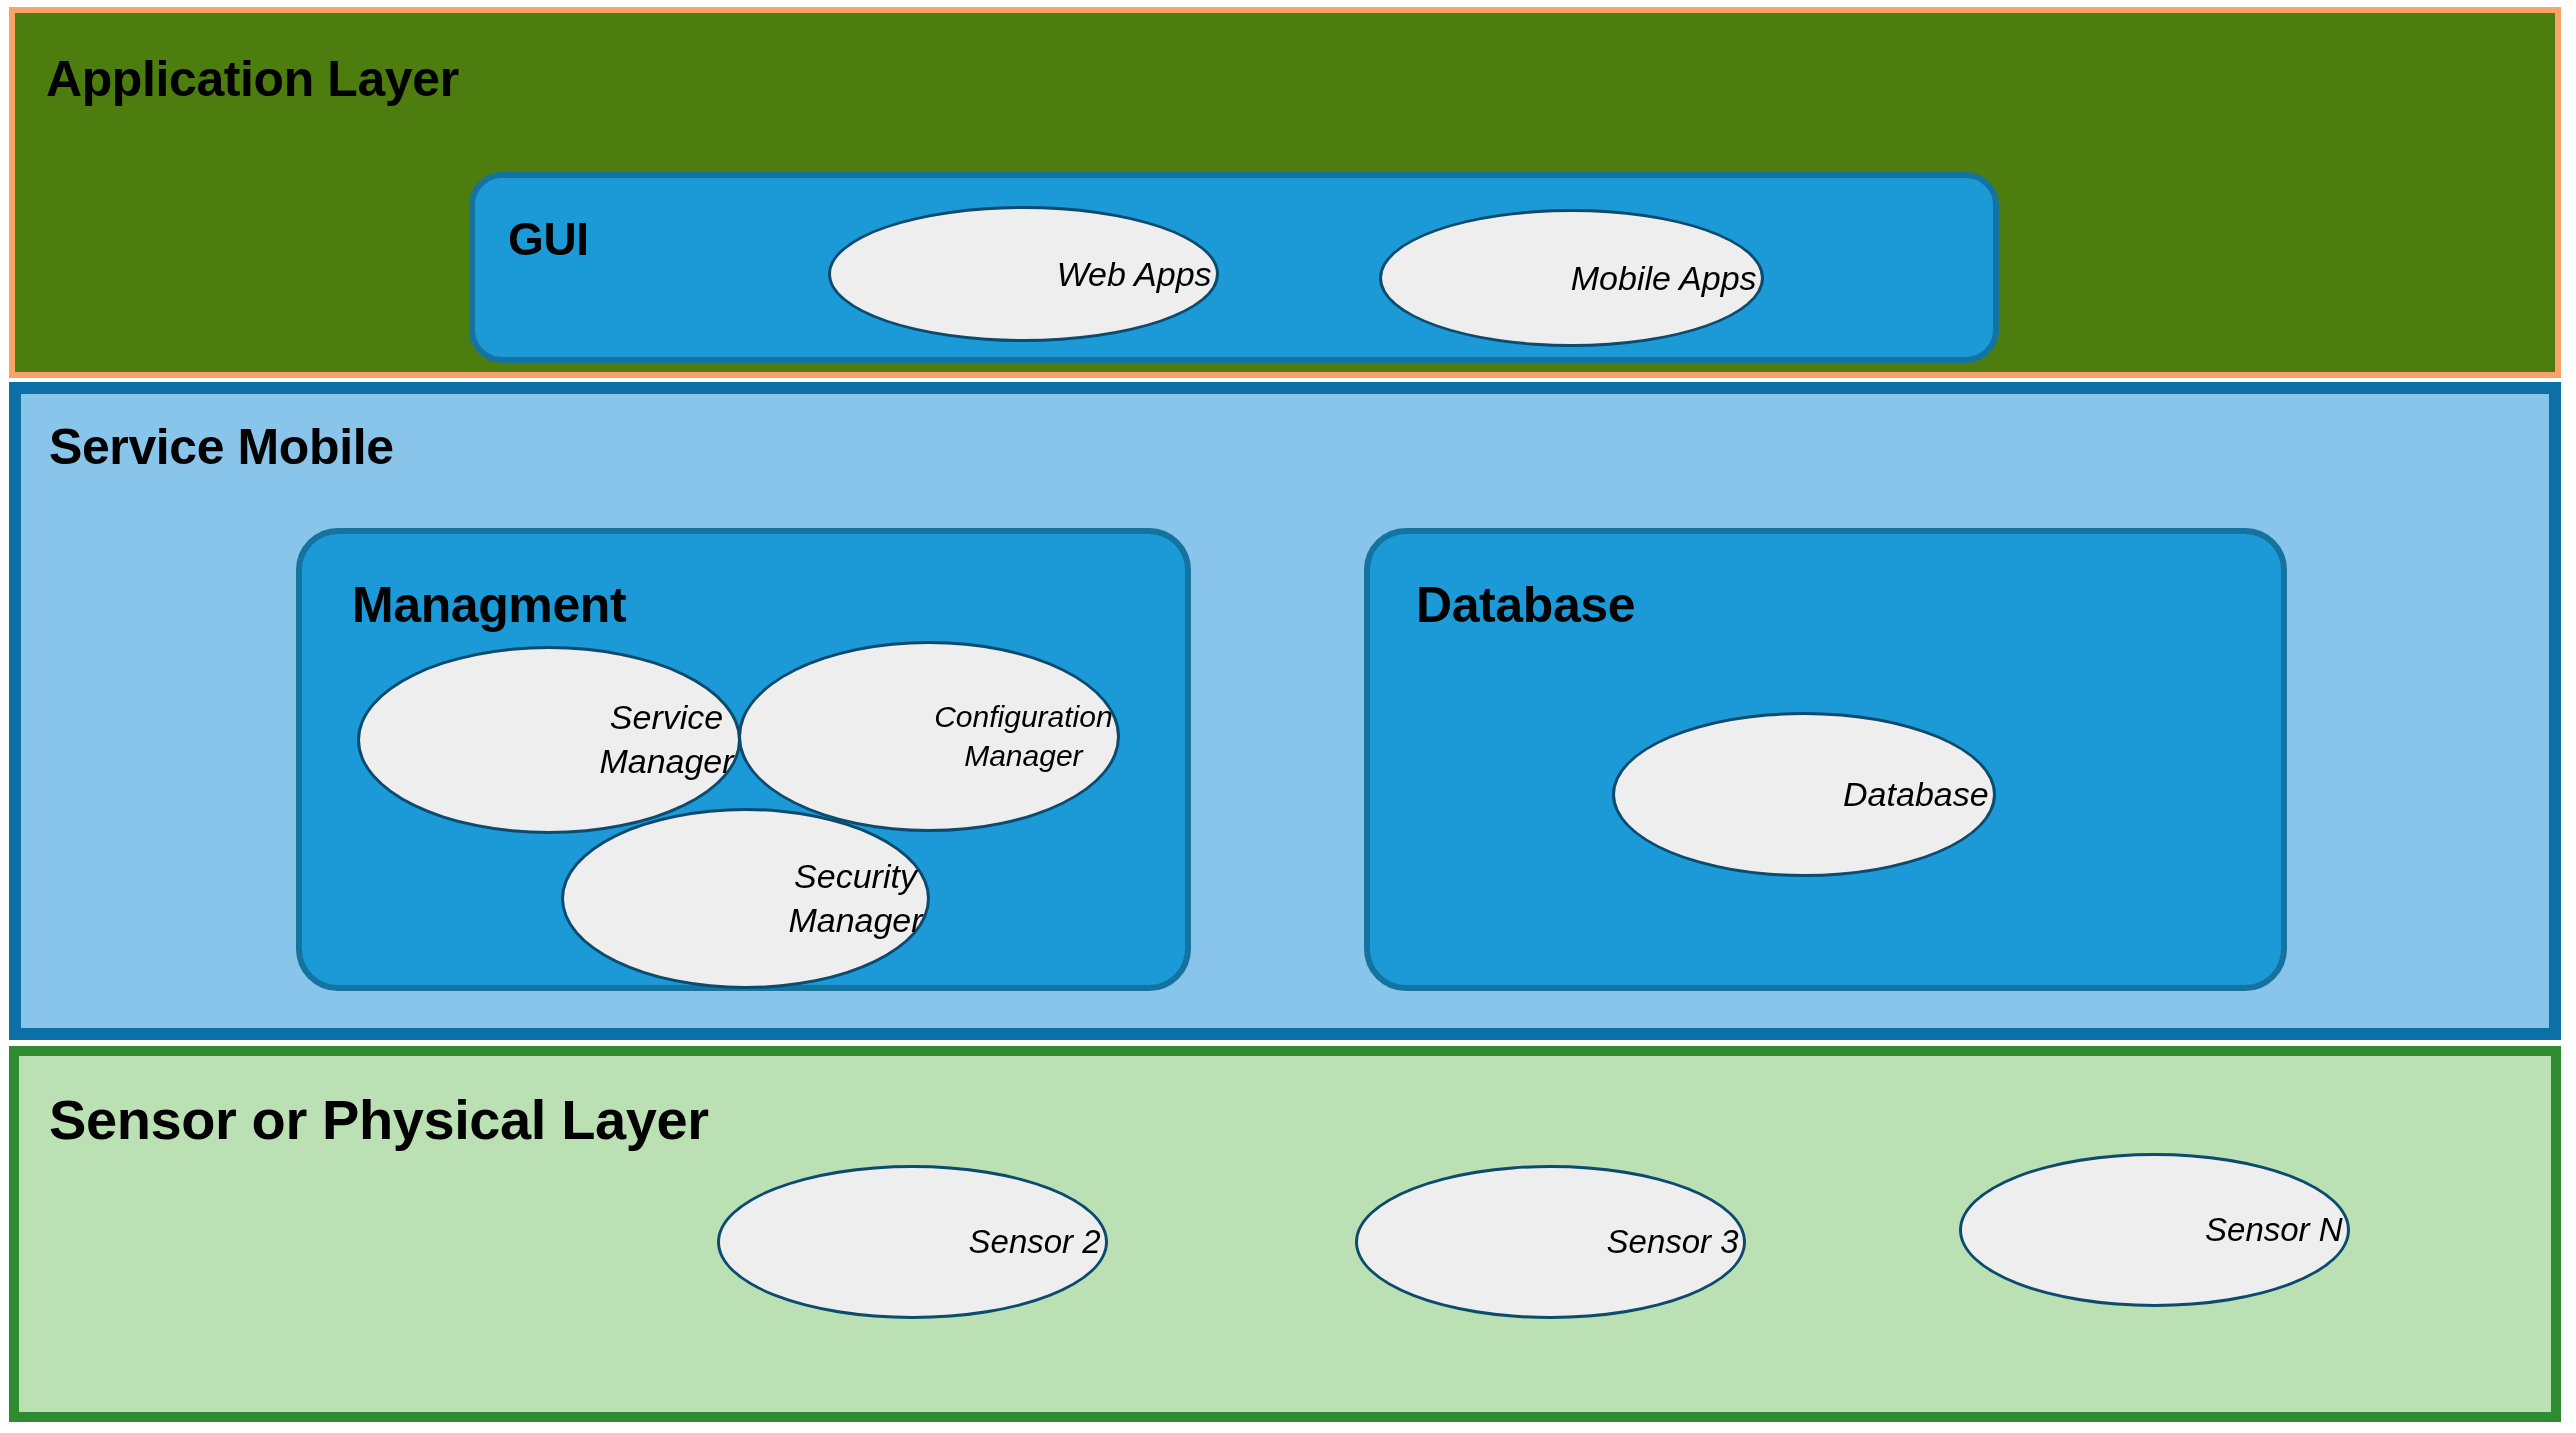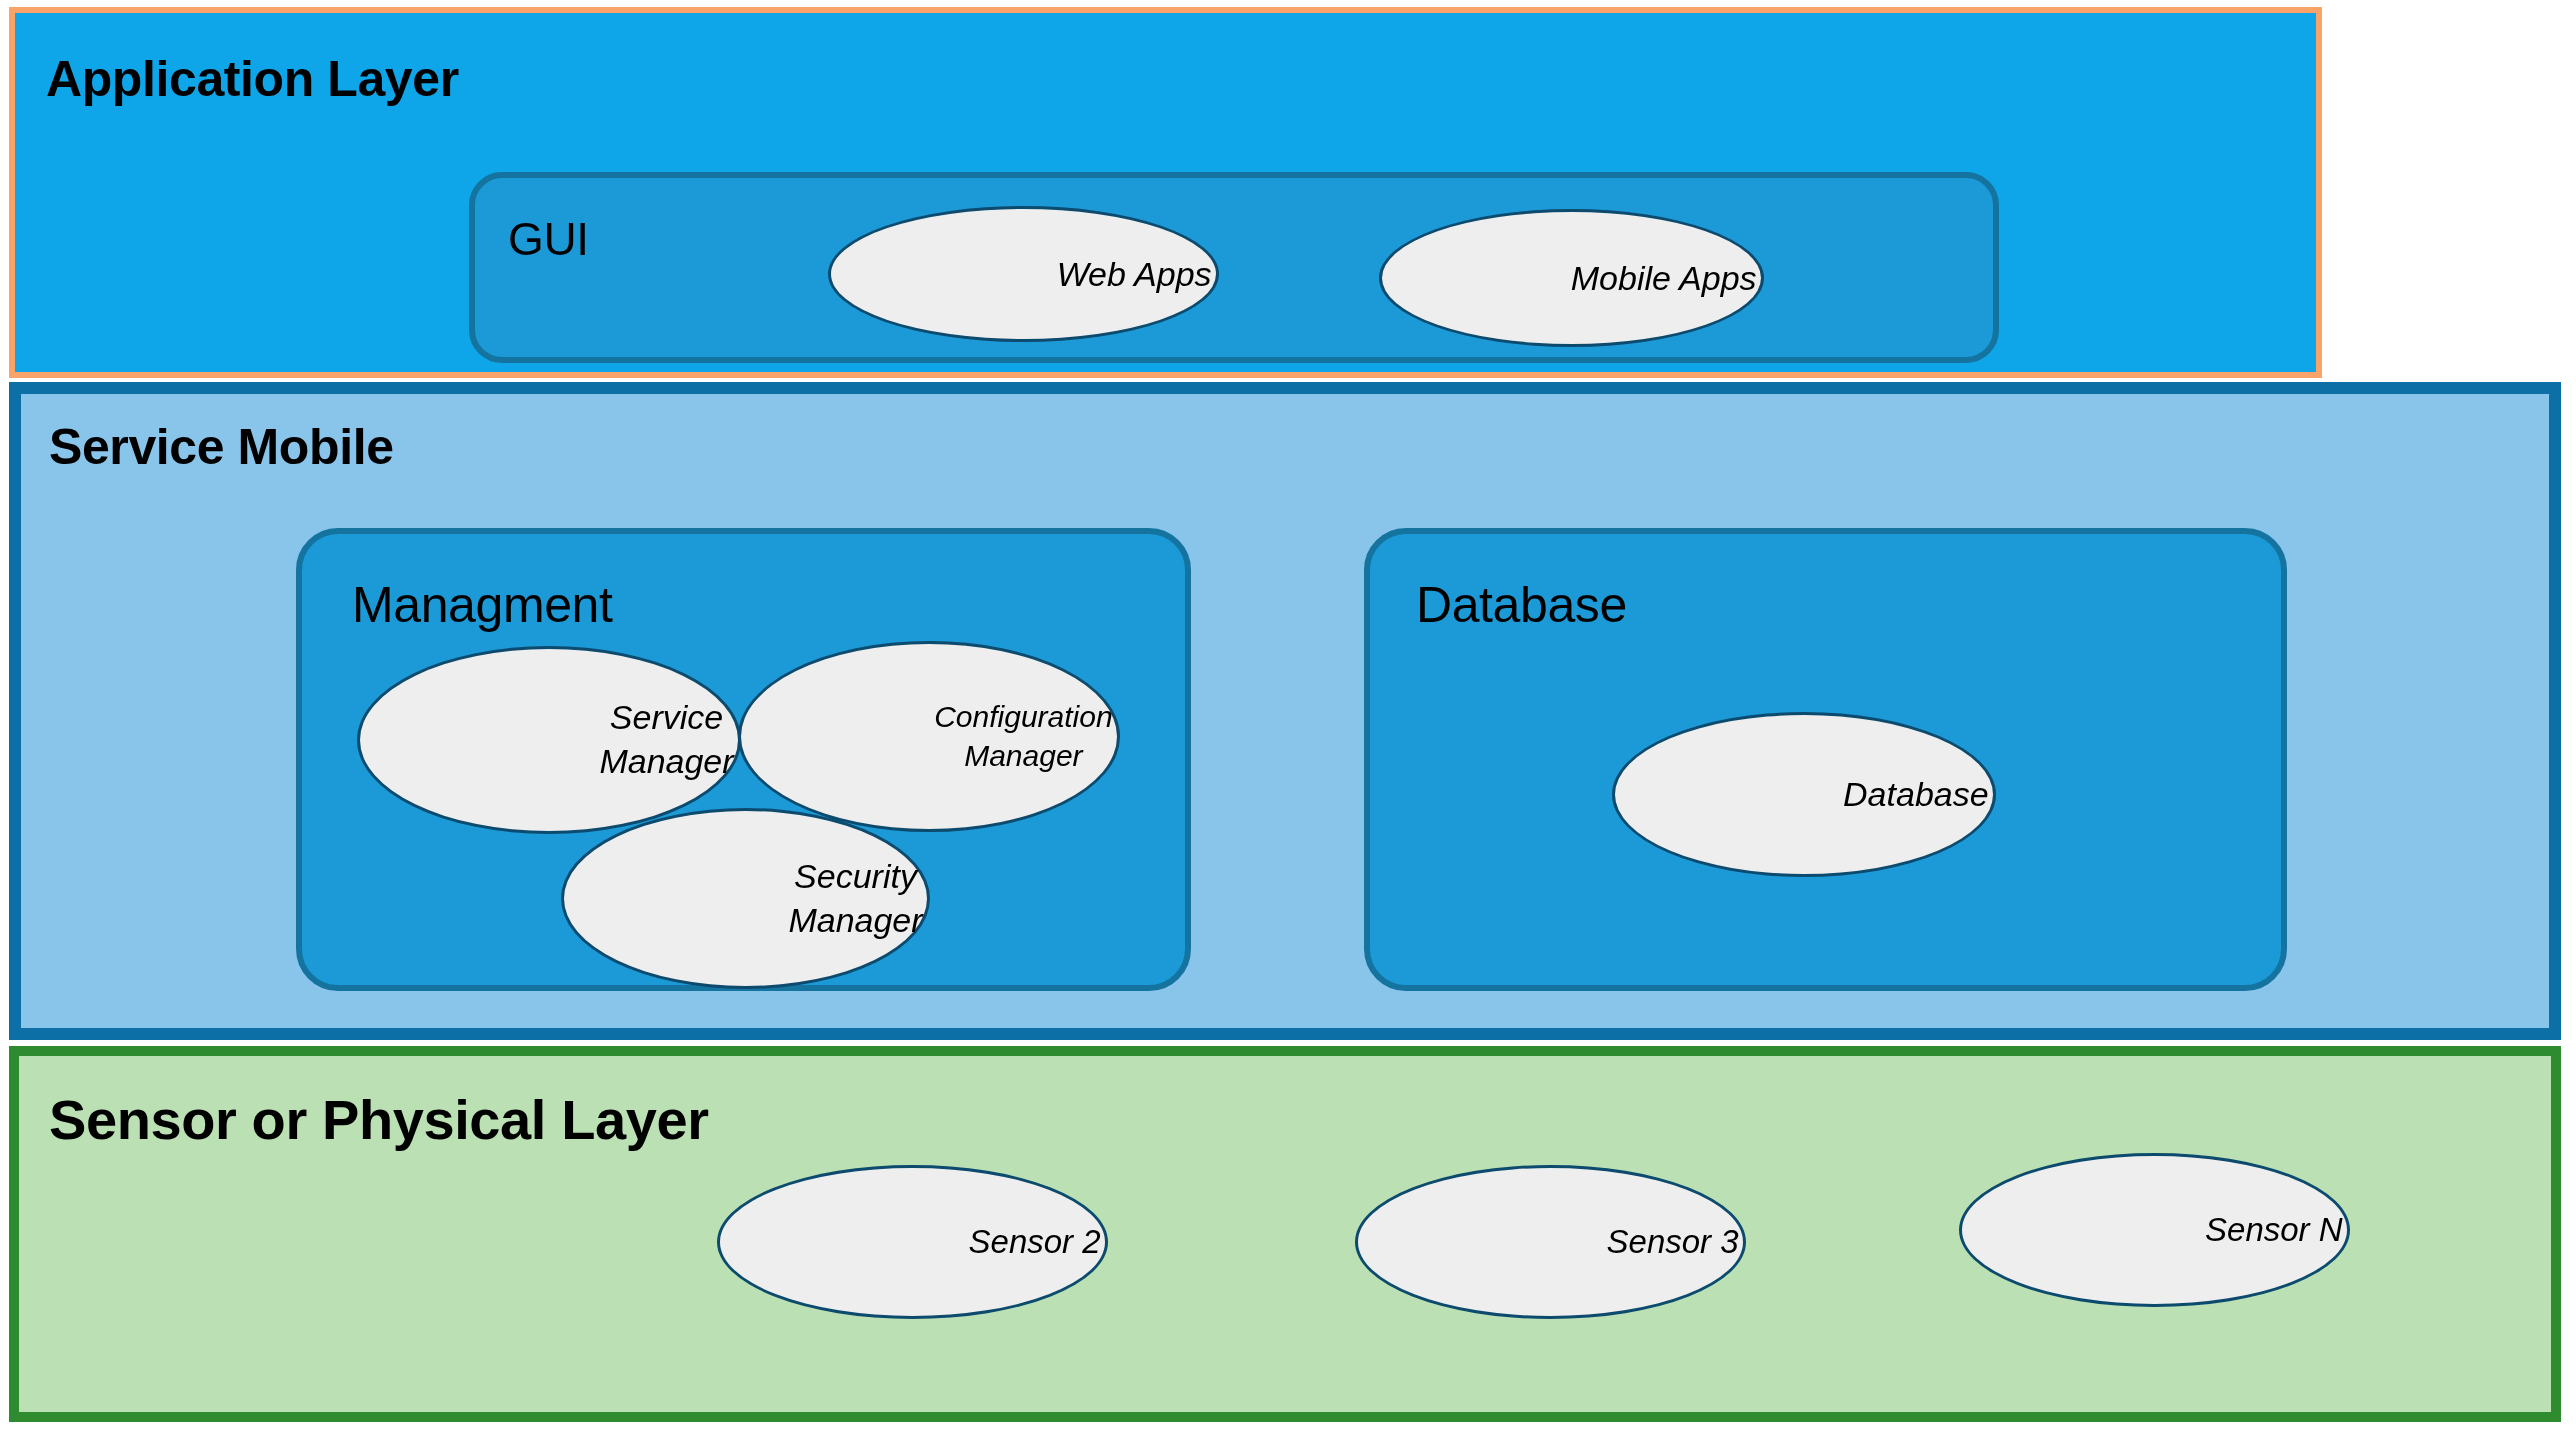--- a/index.html
+++ b/index.html
@@ -21,23 +21,23 @@
   }
 
   
   .layer {
     position: absolute;
     box-sizing: border-box;
   }
   .layer-application {
     left: 9px;
     top: 7.4px;
-    width: 2313px;
+    width: 2552px;
     height: 371px;
-    background: #0ea5e9;
+    background: #4d7c0f;
     border: 6.7px solid #f9a368;
   }
   .layer-service {
     left: 9px;
     top: 382px;
     width: 2552px;
     height: 658px;
     background: #89c4ea;
     border: 12px solid #0c6fa5;
   }
@@ -76,21 +76,21 @@
   
   .group-box {
     position: absolute;
     box-sizing: border-box;
     background: #1b9ad7;
     border: 6px solid #14739f;
     border-radius: 33px;
   }
   .group-title {
     position: absolute;
-    font-weight: normal;
+    font-weight: bold;
     color: #000000;
     white-space: nowrap;
     letter-spacing: -0.4px;
   }
 
   #gui-box {
     left: 454px;
     top: 159px;
     width: 1530px;
     height: 191px;

